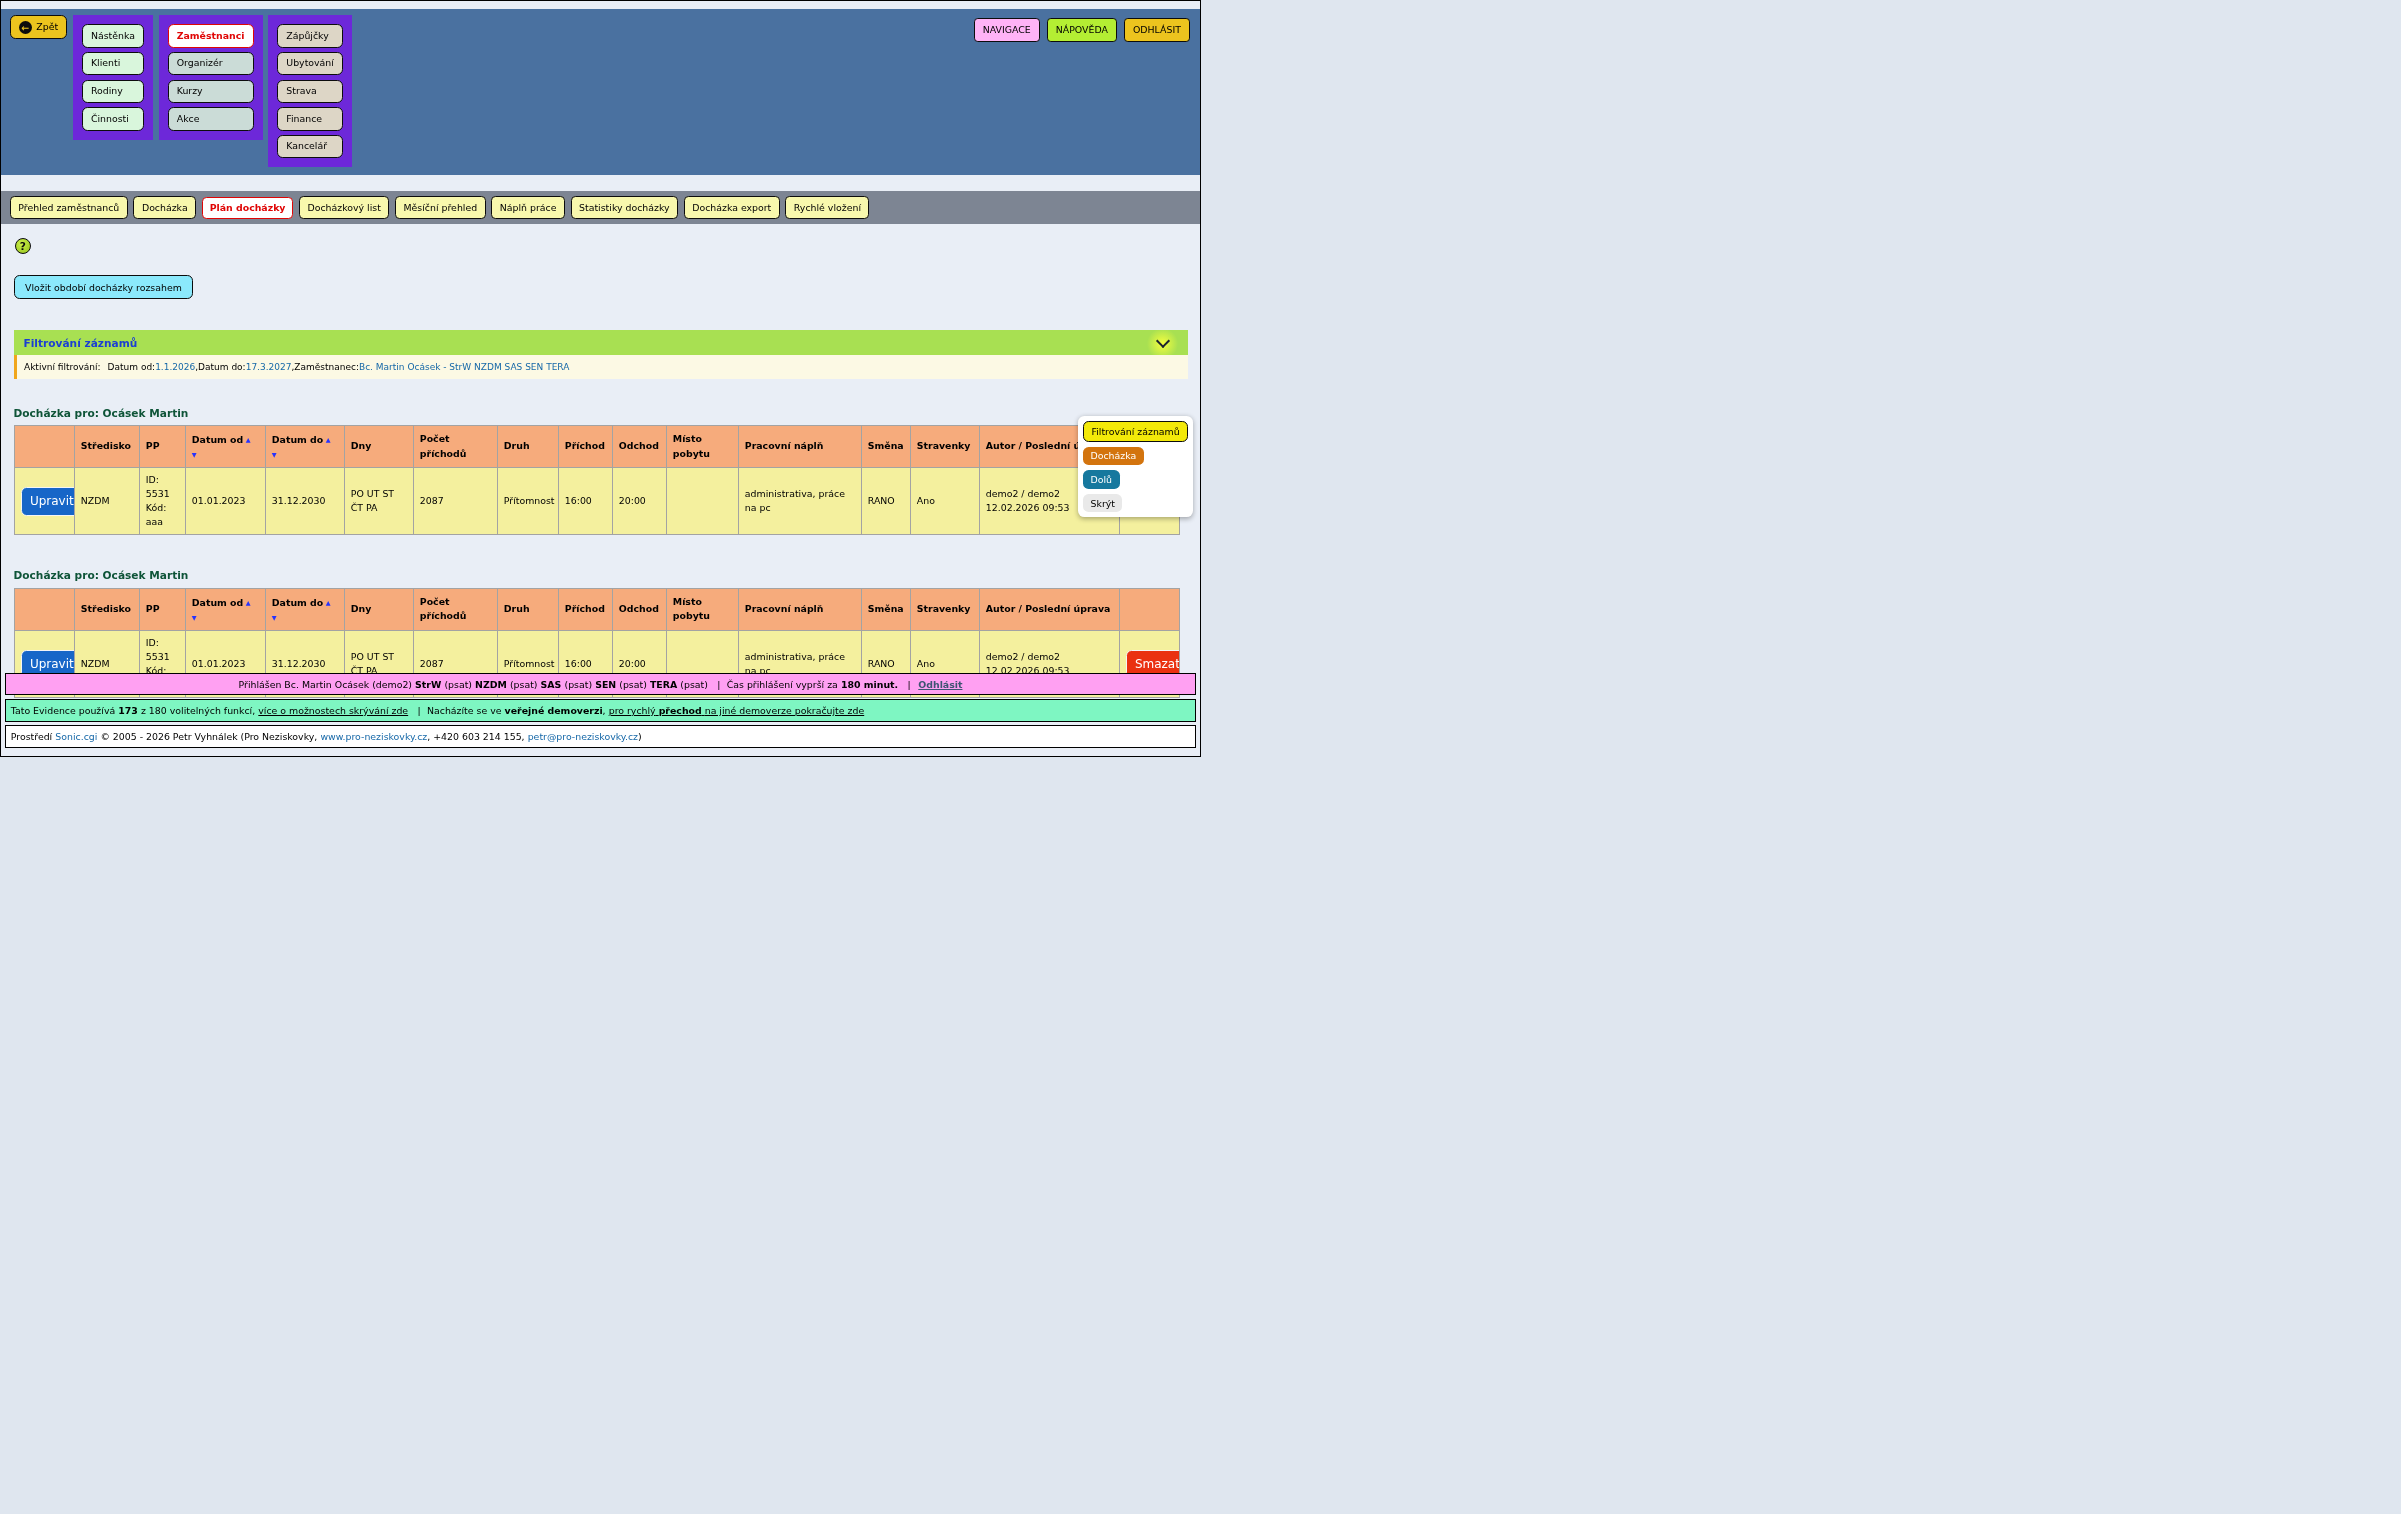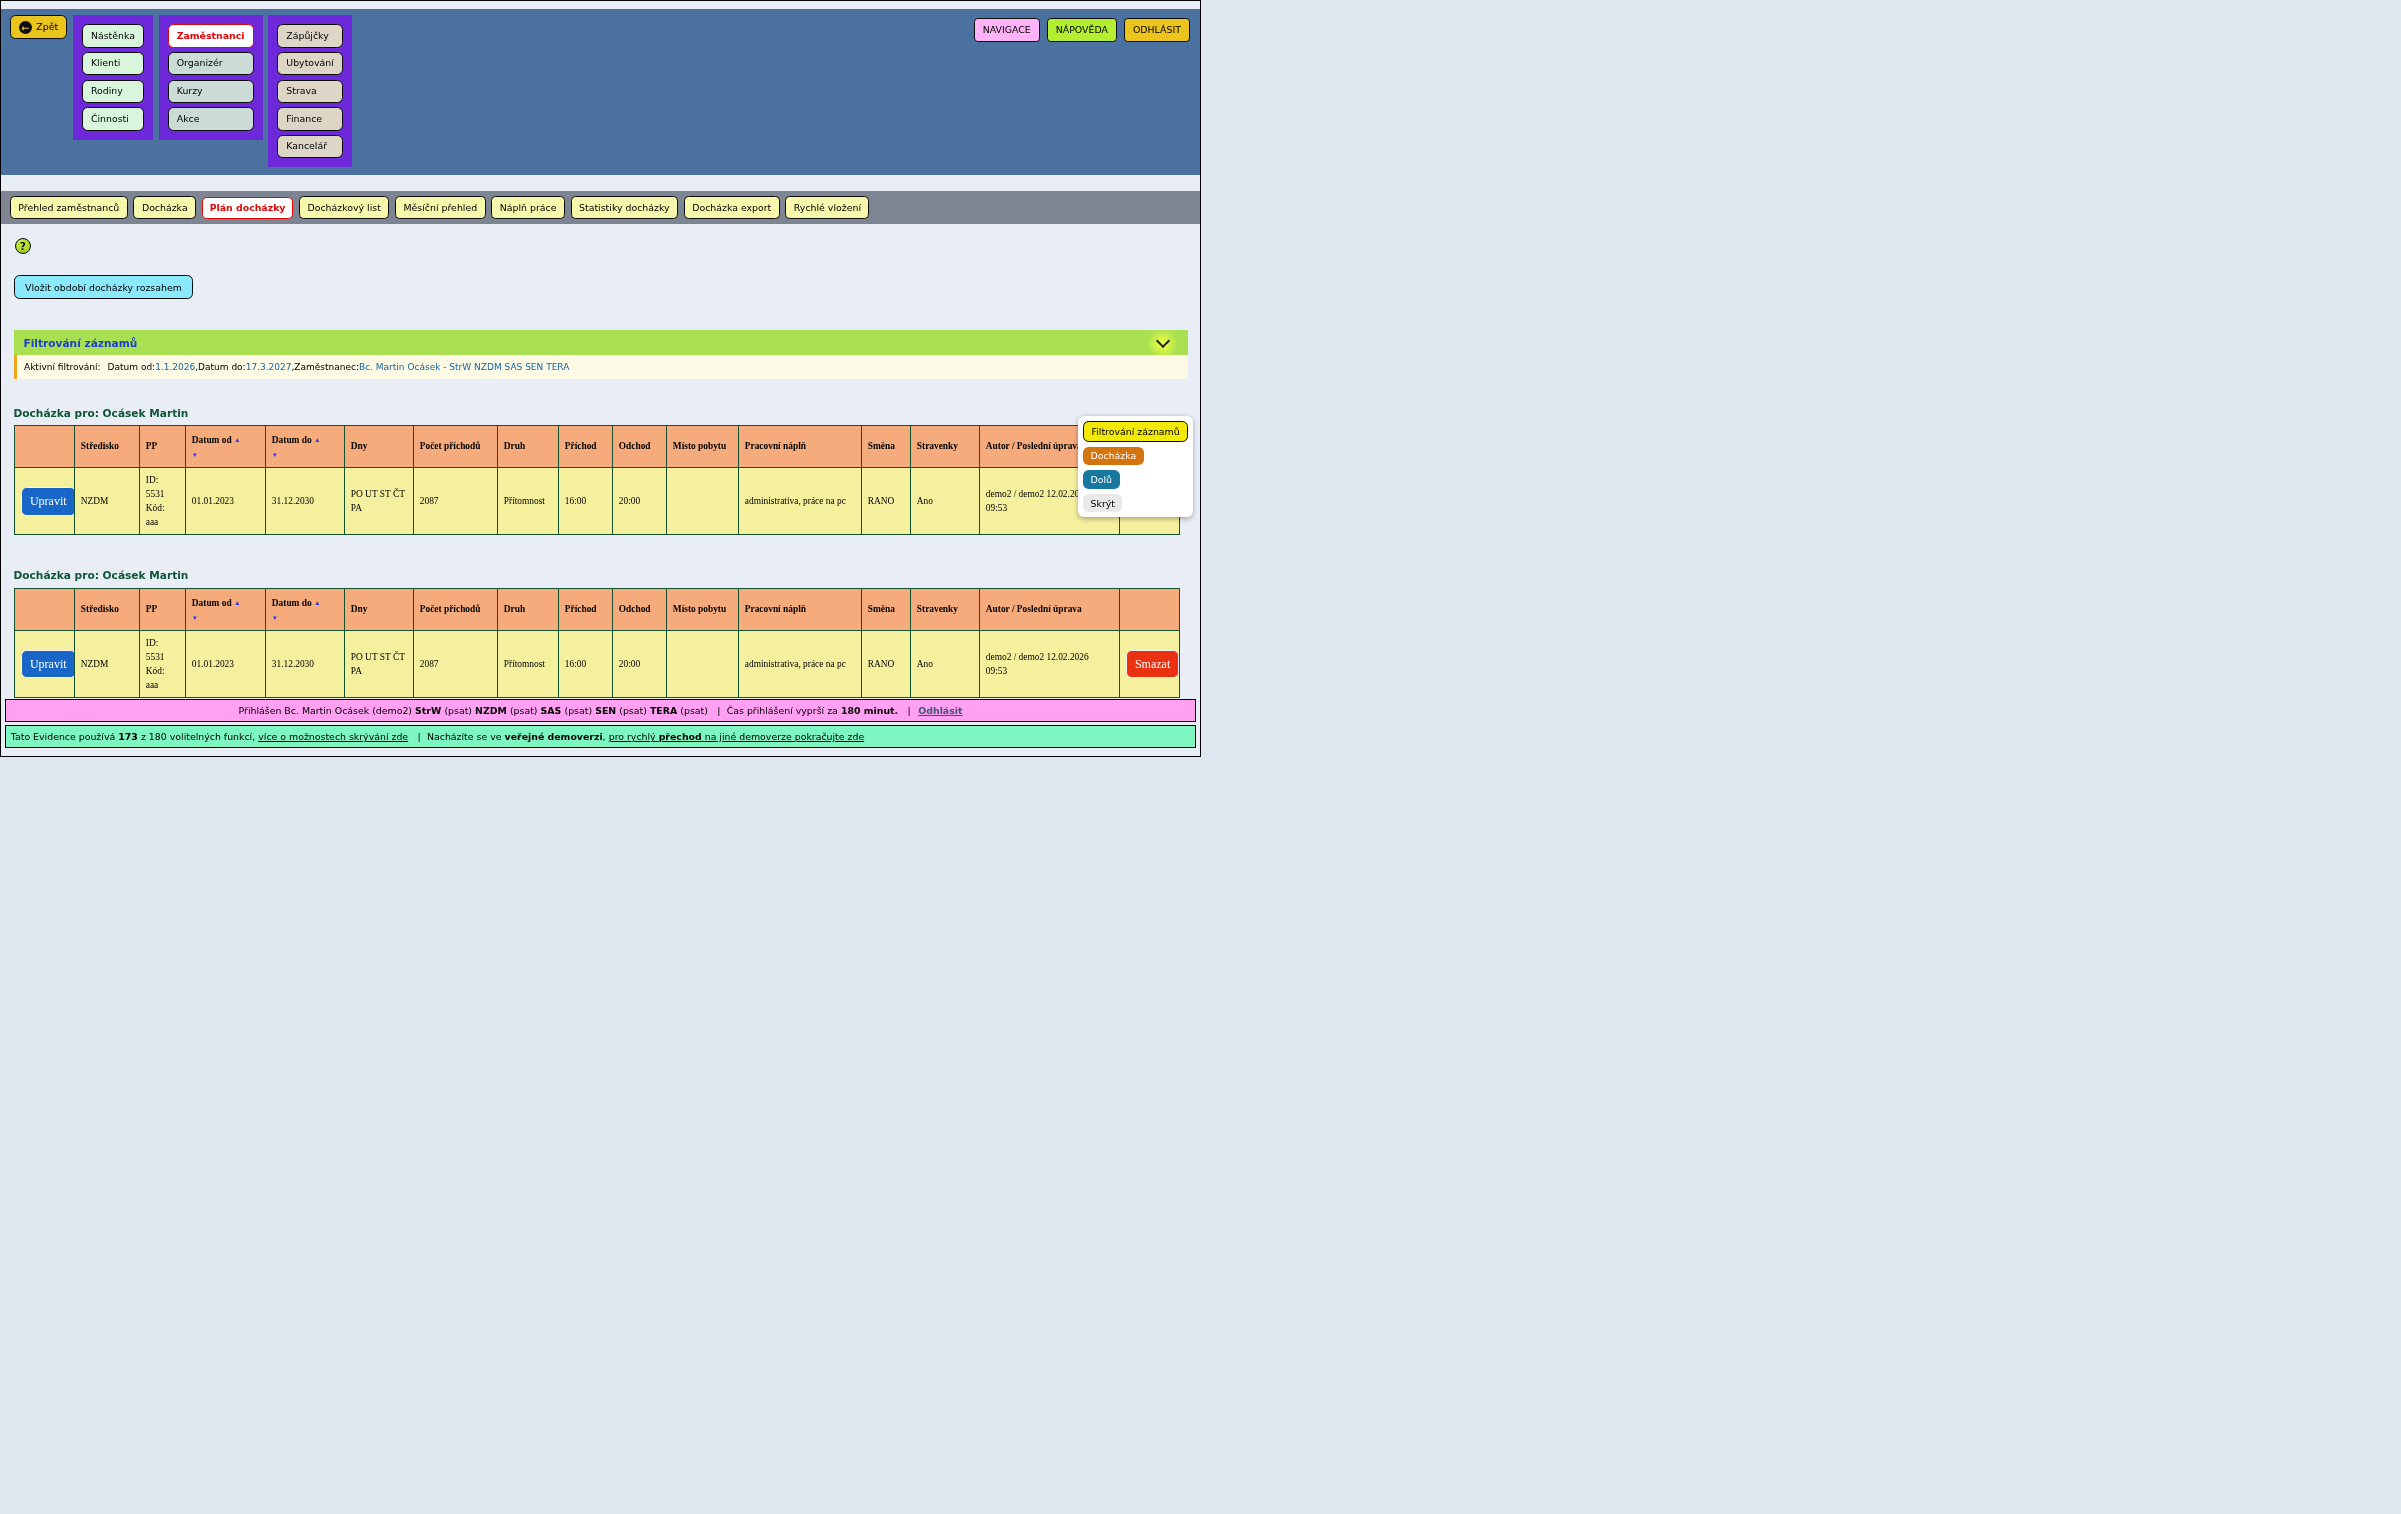--- a/index.html
+++ b/index.html
@@ -79,21 +79,21 @@
     flex-wrap:wrap;
   }
   .filter-active .lbl { font-weight:normal; margin-right:7px; }
   a.blue { color:#1668a8; text-decoration:none; cursor:pointer; }
 
   
   .sect-title { margin:27.5px 12.5px 6.3px 12.5px; color:#0e5438; font-size:10.6px; font-weight:bold; }
   .sect-title.second { margin-top:34px; }
   table.dt {
     margin:0 0 0 12.5px; border-collapse:separate; border-spacing:1.9px;
-    background:#14532d; table-layout:fixed; width:952px;font-family:Liberation Serif, serif;
+    background:#a3a3a3; table-layout:fixed; width:952px;
   }
   table.dt th {
     background:#f6ab7c; font-size:9.4px; font-weight:bold; text-align:left;
     padding:5px 6.3px; vertical-align:middle; height:41px; line-height:1.55;
   }
   table.dt td {
     background:#f4f09e; font-size:9.4px; padding:5px 6.3px; vertical-align:middle;
     height:66px; line-height:1.5; overflow:hidden;
   }
   .sort-asc { color:#2633ff; font-size:6.3px; margin-left:2.5px; vertical-align:1.3px; cursor:pointer; }
@@ -369,16 +369,25 @@
       <span class="sp">|</span>
       <span class="seg">Nacházíte se ve</span>
       <span class="b">veřejné demoverzi</span>
         <span class="seg">,</span>
       <a class="ulink">
         <span>pro rychlý</span>
         <span class="b">přechod</span>
         <span>na jiné demoverze pokračujte zde</span>
       </a>
     </div>
+    <div class="fbar f-white">
+      <span class="seg">Prostředí</span>
+      <a class="blue seg">Sonic.cgi</a>
+      <span class="seg">© 2005 - 2026 Petr Vyhnálek (Pro Neziskovky,</span>
+      <a class="blue">www.pro-neziskovky.cz</a>
+      <span class="seg">, +420 603 214 155,</span>
+      <a class="blue">petr@pro-neziskovky.cz</a>
+      <span>)</span>
+    </div>
   </div>
 
 </div>
 
 
 </body></html>

